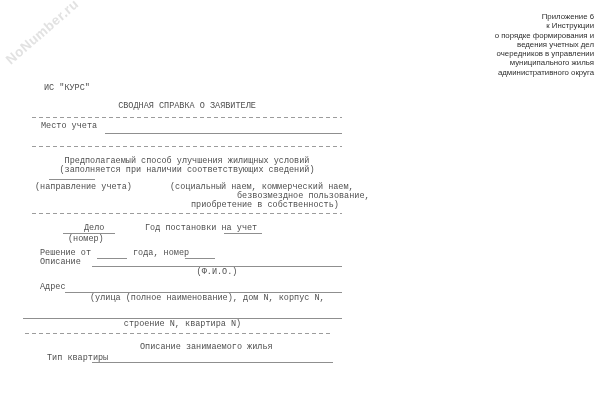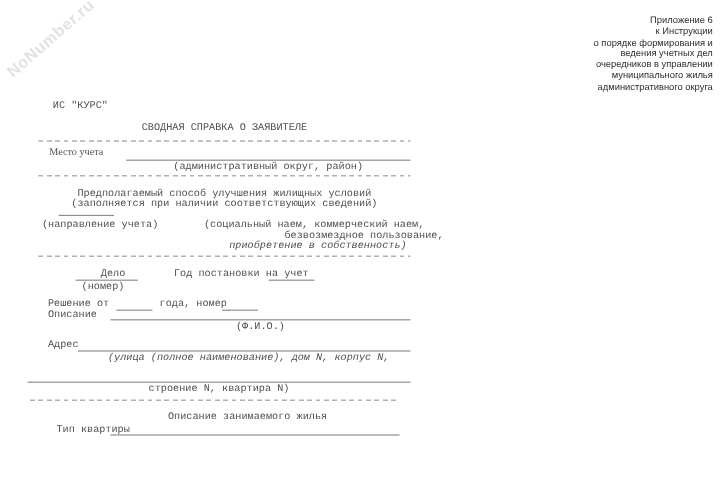--- a/index.html
+++ b/index.html
@@ -21,47 +21,47 @@
   }
   .header-note {
     position:absolute; right:6px; top:12px; text-align:right;
     font-family:"Liberation Sans",sans-serif; font-size:7.8px;
     line-height:9.3px; color:#2e2e2e;
   }
   
   .sys      { left:44px;  top:84px; }
   .title    { left:32px;  top:102px; width:310px; }
   .dash1    { left:32px;  top:117px; width:310px; }
-  .placeL   { left:41px;  top:122px;font-family:Liberation Serif, serif; }
+  .placeL   { left:41px;  top:122px; }
   .placeLn  { left:105px; top:133px; width:237px; }
   .placeH   { left:105px; top:135px; width:237px; }
   .dash2    { left:32px;  top:146px; width:310px; }
   .meth1    { left:32px;  top:157px; width:310px; }
   .meth2    { left:32px;  top:166px; width:310px; }
   .dirLn    { left:49px;  top:179px; width:46px; }
   .dirH     { left:35px;  top:183px; }
   .opt1     { left:170px; top:183px; }
   .opt2     { left:191px; top:192px;margin-left:46px; }
-  .opt3     { left:191px; top:201px;font-style:italic; }
+  .opt3     { left:191px; top:201px; }
   .dash3    { left:32px;  top:213px; width:310px; }
   .caseL    { left:41px;  top:224px;margin-left:43px; }
   .caseLn   { left:63px;  top:233px; width:52px; }
   .caseH    { left:68px;  top:235px; }
   .yearL    { left:145px; top:224px; }
   .yearLn   { left:224px; top:233px; width:38px; }
   .decL     { left:40px;  top:249px;text-align:right; }
   .decLn1   { left:97px;  top:258px; width:30px; }
   .decL2    { left:133px; top:249px;text-align:right; }
   .decLn2   { left:185px; top:258px; width:30px; }
   .appL     { left:40px;  top:258px; }
   .appLn    { left:92px;  top:266px; width:250px; }
   .appH     { left:92px;  top:268px; width:250px; }
   .adrL     { left:40px;  top:283px; }
   .adrLn1   { left:65px;  top:292px; width:277px; }
-  .adrH1    { left:90px;  top:294px;font-style:italic; }
+  .adrH1    { left:90px;  top:294px; }
   .adrLn2   { left:23px;  top:318px; width:319px; }
   .adrH2    { left:23px;  top:320px; width:319px; }
   .dash4    { left:25px;  top:333px; width:308px; }
   .descT    { left:108px; top:343px;margin-left:32px; }
   .aptL     { left:47px;  top:354px; }
   .aptLn    { left:92px;  top:362px; width:241px; }
 </style>
 </head>
 <body>
 
@@ -79,21 +79,20 @@
     <div>административного округа</div>
   </div>
 
   <div class="t sys">ИС "КУРС"</div>
   <div class="t title center">СВОДНАЯ СПРАВКА О ЗАЯВИТЕЛЕ</div>
 
   <div class="dash dash1"></div>
 
   <div class="t placeL">Место учета</div>
   <div class="solid placeLn"></div>
-  <div class="t placeH center">(административный округ, район)</div>
 
   <div class="dash dash2"></div>
 
   <div class="t meth2 center">(заполняется при наличии соответствующих сведений)</div>
   <div class="t meth1 center">Предполагаемый способ улучшения жилищных условий</div>
   <div class="solid dirLn"></div>
   <div class="t dirH">(направление учета)</div>
   <div class="t opt1">(социальный наем, коммерческий наем,</div>
   <div class="t opt2">безвозмездное пользование,</div>
   <div class="t opt3">приобретение в собственность)</div>

